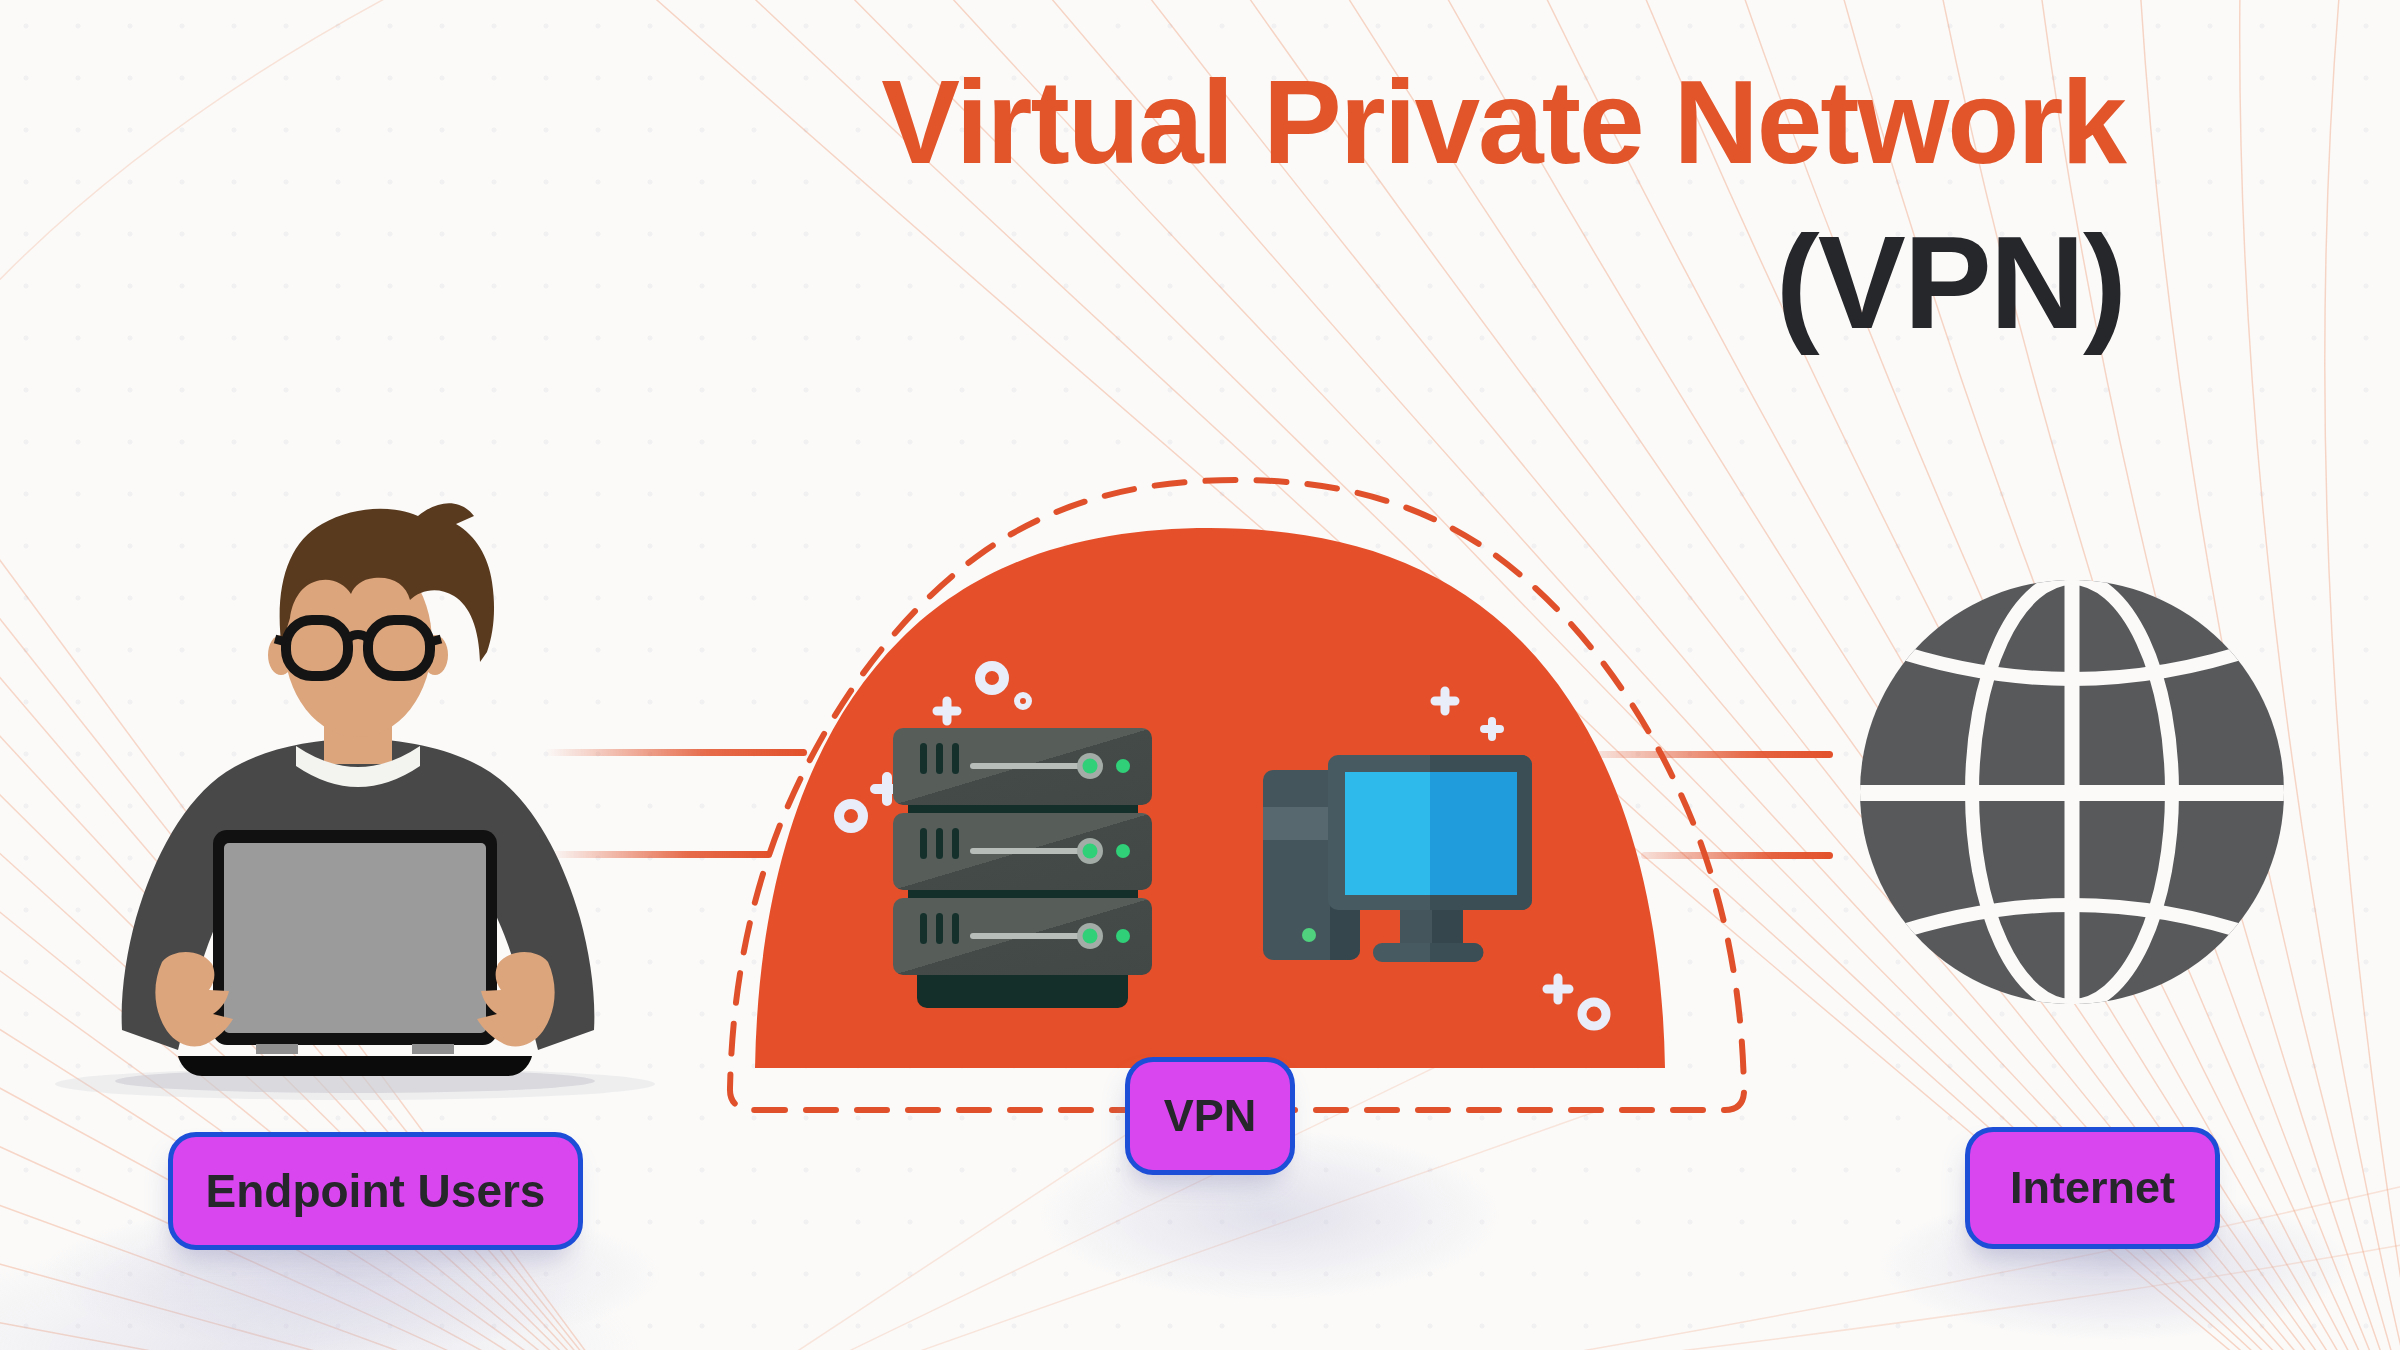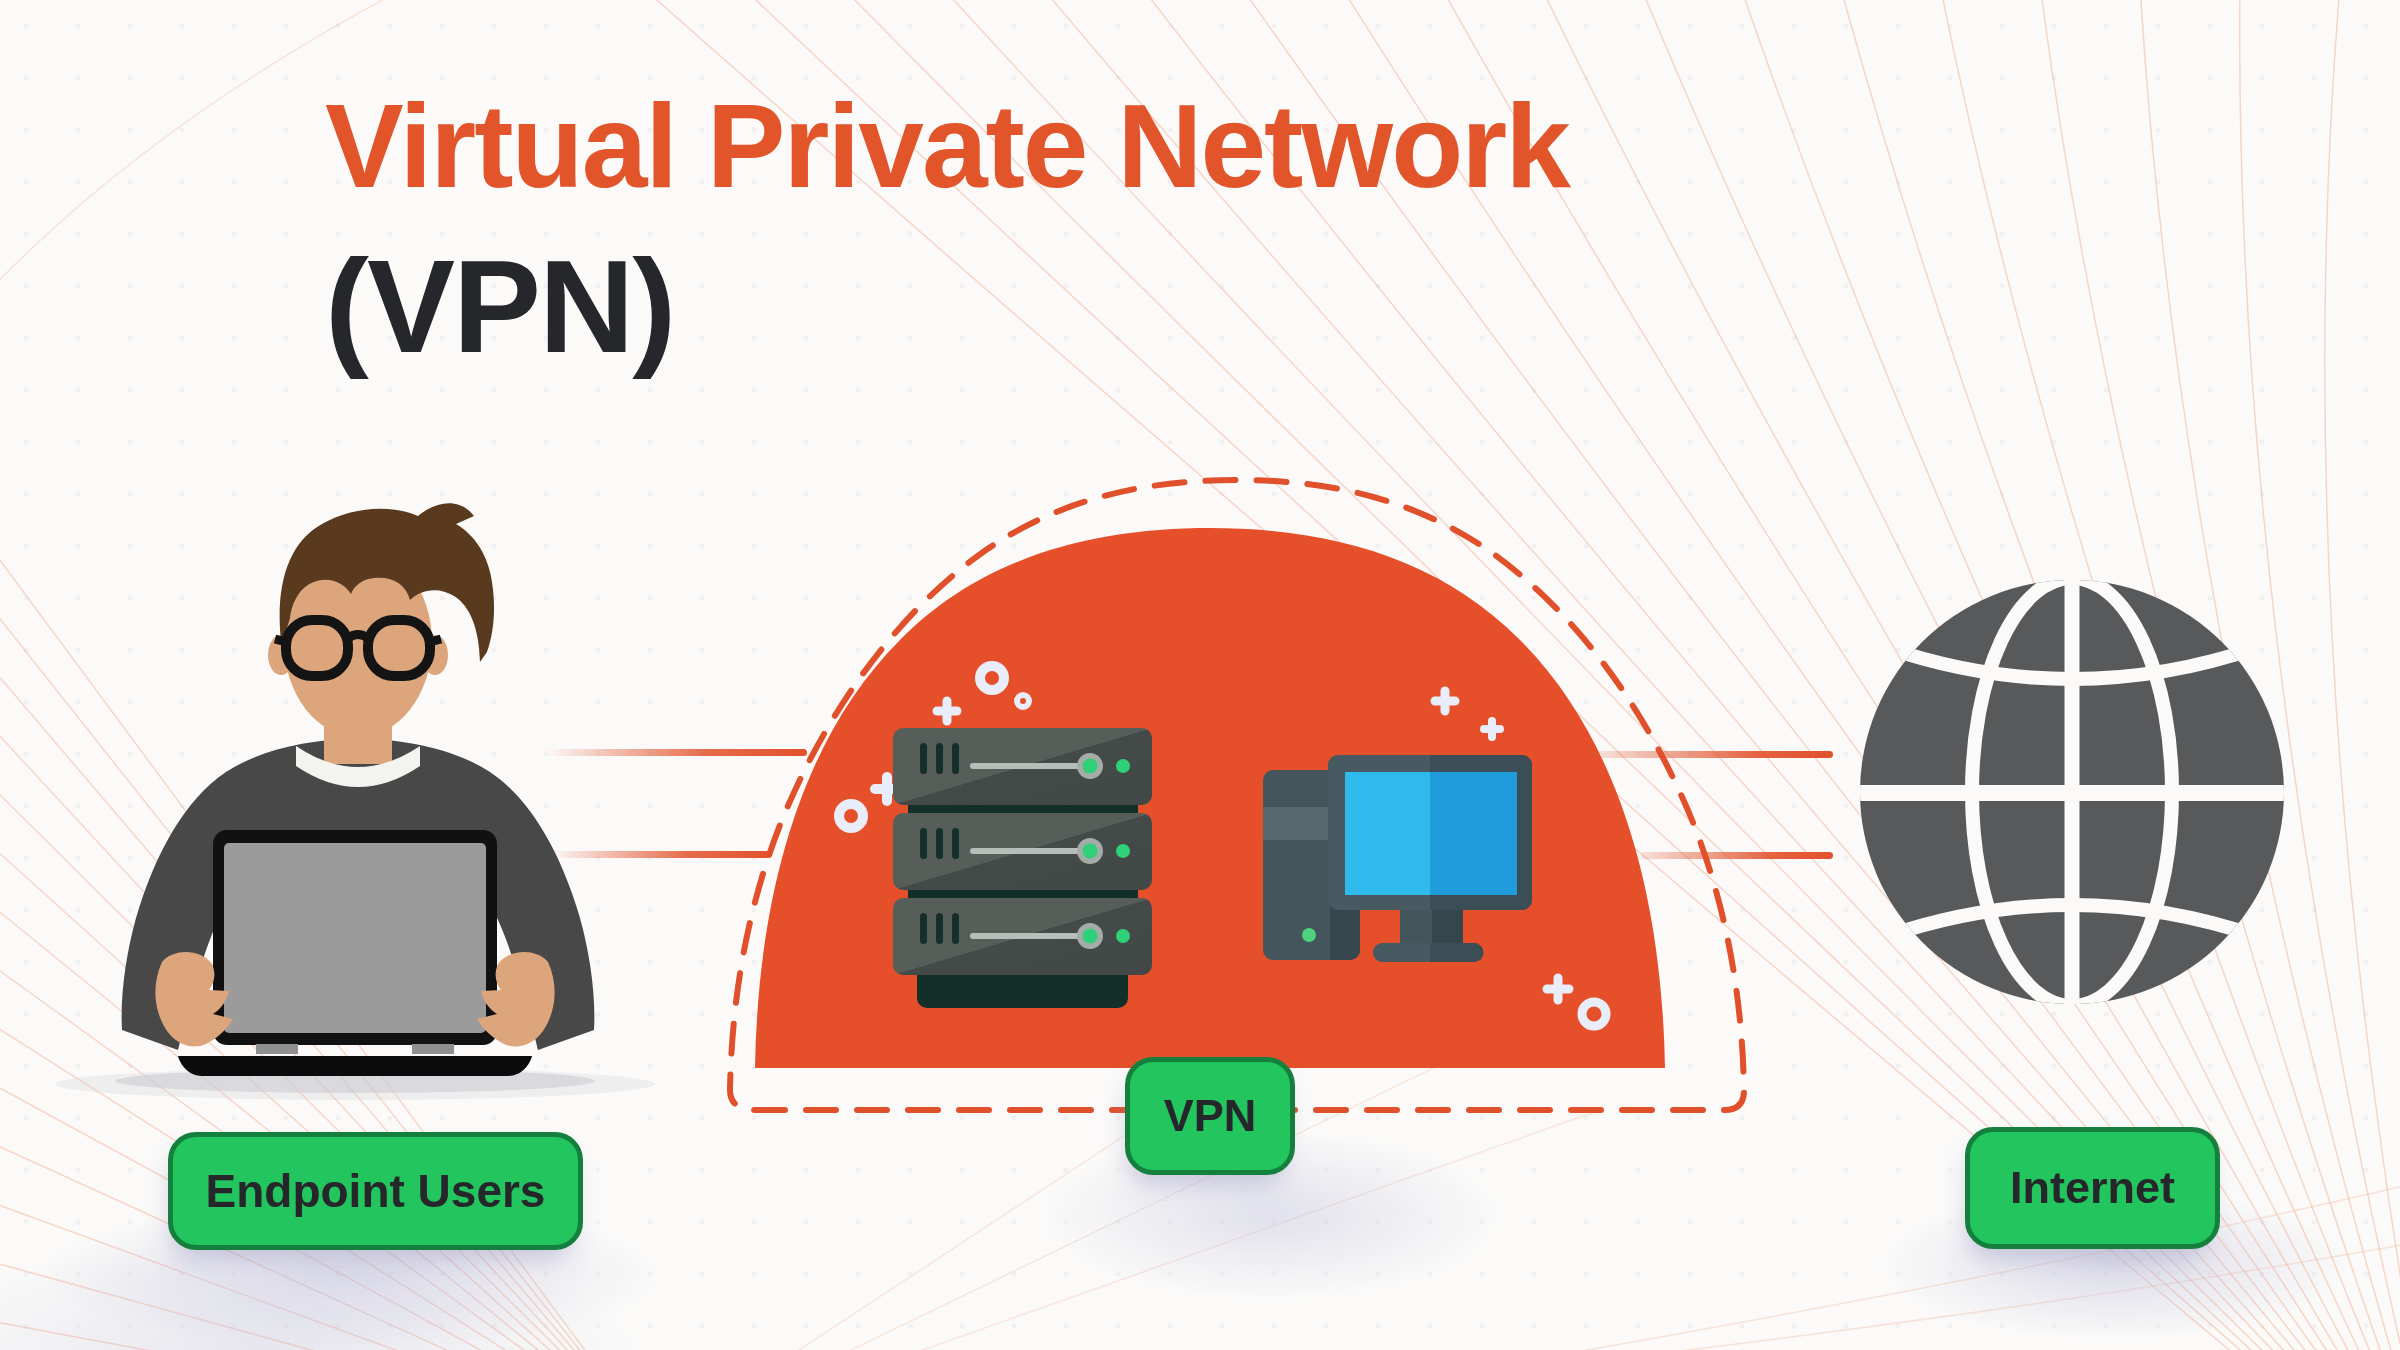--- a/index.html
+++ b/index.html
@@ -12,41 +12,41 @@
     position:absolute;inset:0;
     background-image:radial-gradient(rgba(160,160,185,0.10) 2.2px, transparent 2.8px);
     background-size:52px 52px;
     pointer-events:none;
   }
   svg{position:absolute;overflow:visible;}
   .bg-decor{left:0;top:0;}
   .bg-decor path{fill:none;stroke:#F2B092;stroke-width:1.5;}
   .tint{position:absolute;border-radius:50%;pointer-events:none;}
 
-  .title-block{position:absolute;left:325px;top:80px;width:1800px;text-align:left;}
+  .title-block{position:absolute;left:325px;top:56px;width:1800px;text-align:right;}
   .title-main{
     font-size:118px;font-weight:700;letter-spacing:-2px;line-height:132px;
     color:#E2552B;
   }
   .title-sub{
     font-size:132px;font-weight:700;letter-spacing:-2px;line-height:150px;
     color:#26272B;margin-top:20px;
   }
 
   .conn-line{position:absolute;height:7px;border-radius:4px;z-index:3;}
   .conn-left{background:linear-gradient(90deg, rgba(226,81,43,0) 0%, rgba(226,81,43,0.85) 62%, #E2512B 100%);}
   .conn-right{background:linear-gradient(90deg, rgba(226,81,43,0.14) 0%, rgba(226,81,43,0.9) 68%, #E2512B 100%);}
 
   .dome-svg{left:680px;top:460px;z-index:2;}
   .dashed-svg{left:640px;top:440px;z-index:4;}
   .person-svg{left:60px;top:490px;z-index:3;}
   .globe-svg{left:1855px;top:575px;z-index:3;}
 
   .label-box{
-    position:absolute;z-index:6;background:#22c55e;border:5px solid #15803d;
+    position:absolute;z-index:6;background:#d946ef;border:5px solid #1d4ed8;
     border-radius:28px;display:flex;align-items:center;justify-content:center;
     color:#26272B;font-weight:700;
     box-shadow:-4px 16px 26px -8px rgba(140,140,185,0.45);
   }
   .label-endpoint{left:168px;top:1132px;width:405px;height:108px;font-size:46px;}
   .label-vpn{left:1125px;top:1057px;width:160px;height:108px;font-size:45px;}
   .label-internet{left:1965px;top:1127px;width:245px;height:112px;font-size:45px;}
 </style>
 </head>
 <body>

